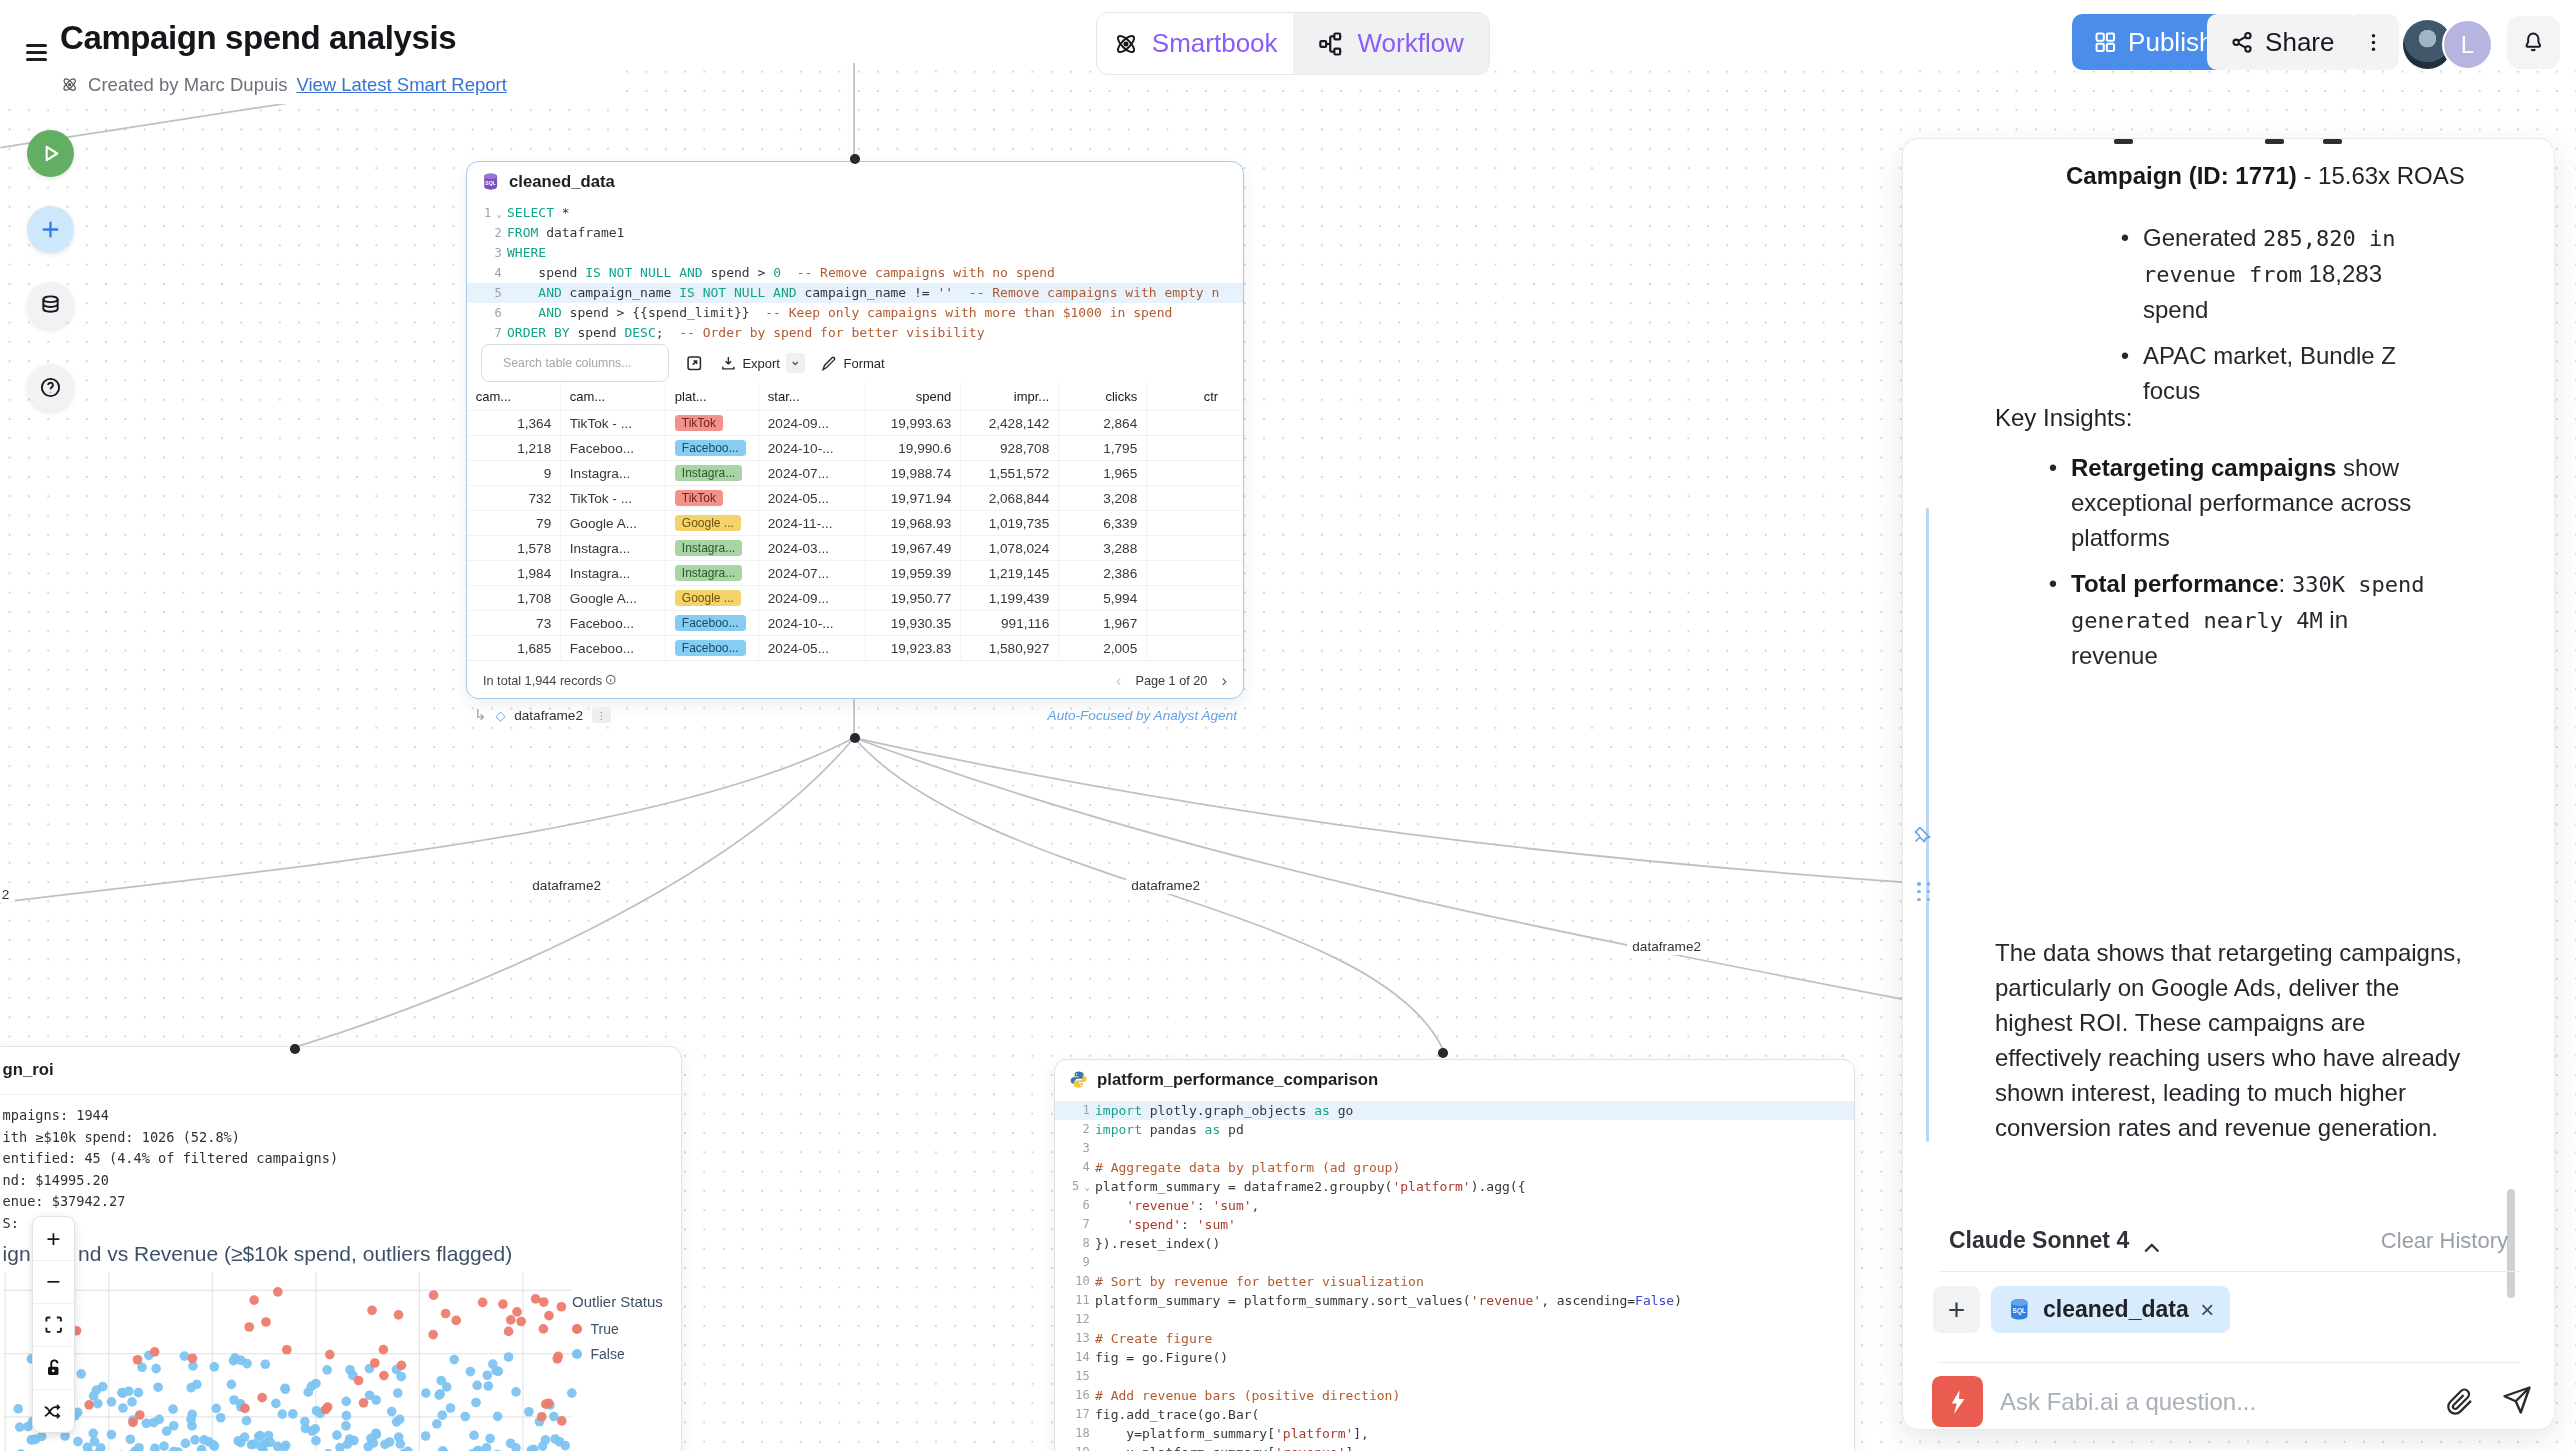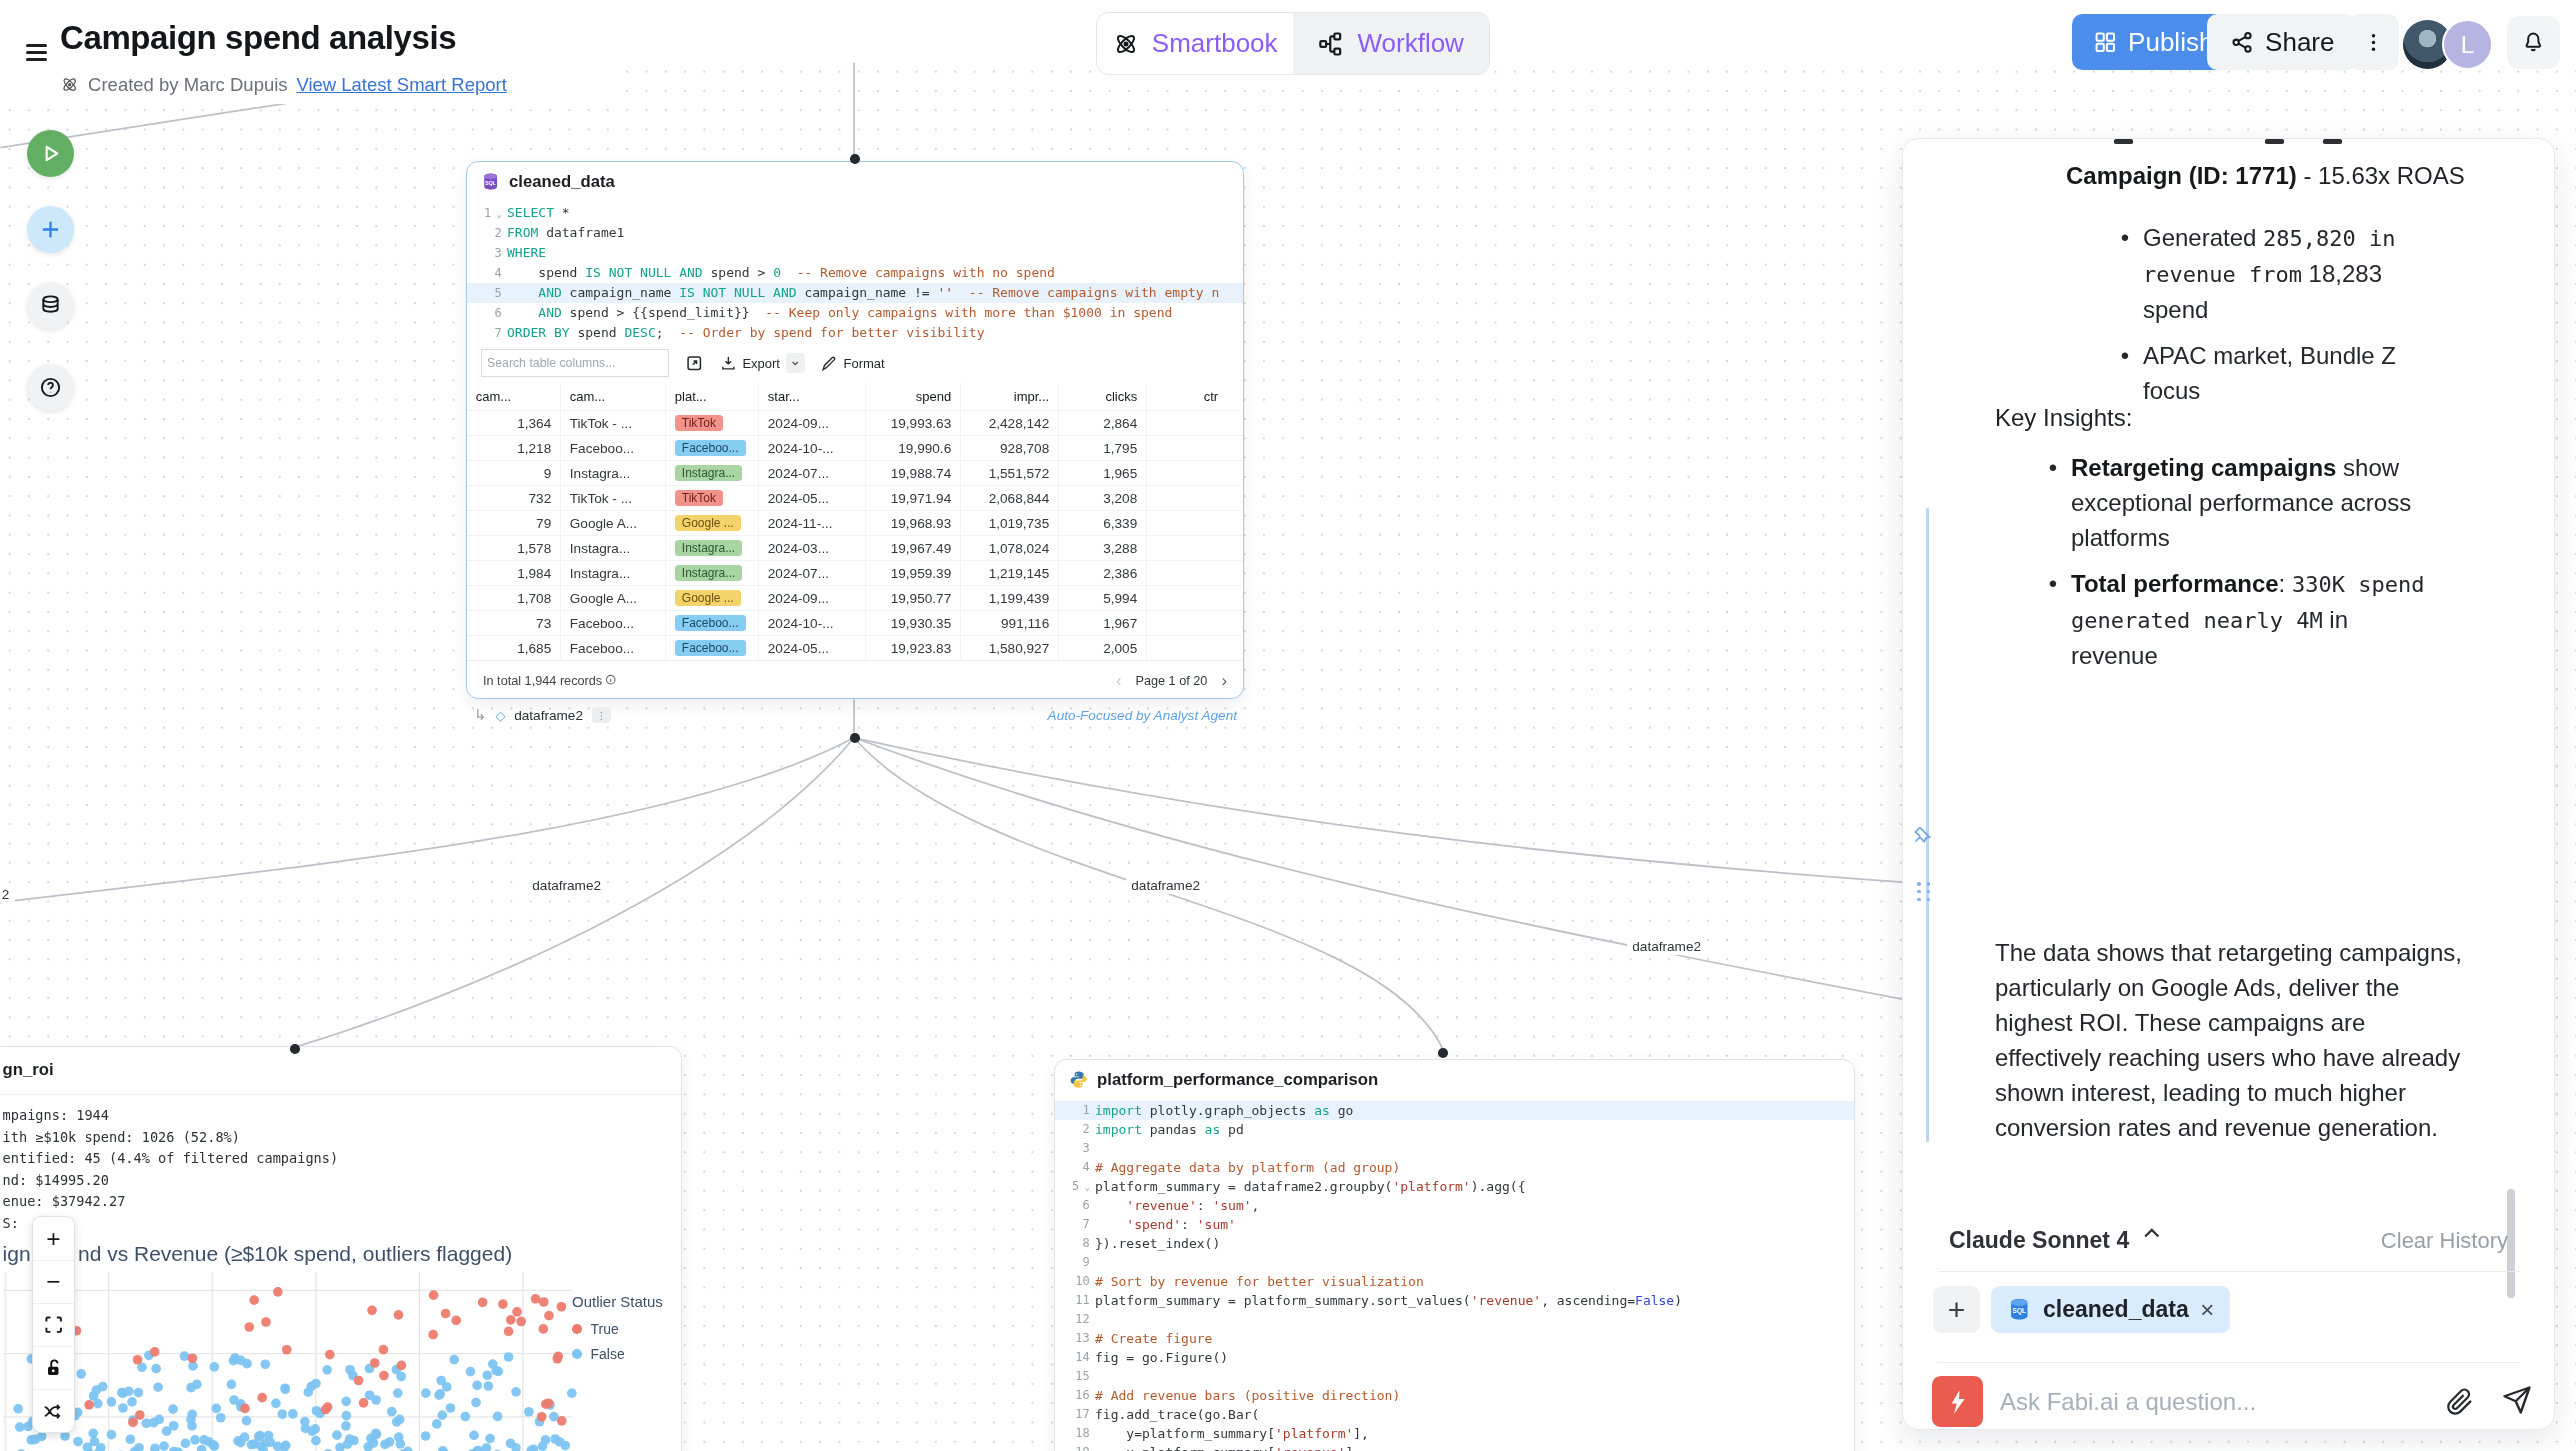--- a/index.html
+++ b/index.html
@@ -18,21 +18,21 @@
 .node-title{font-size:16.7px;font-weight:700;color:#1b1e22}
 .code{font-family:"DejaVu Sans Mono",monospace;font-size:13px;color:#33373c;padding-top:1.8px}
 .cl{display:flex;height:20px;line-height:20px;white-space:pre}
 #py-code .cl{height:19px;line-height:19px}
 .cl.hl{background:#e7f2fc}
 .gut{flex:0 0 40px;text-align:right;padding-right:5.3px;color:#9aa2aa;font-size:12px;white-space:nowrap}
 .fold{color:#8b939b;font-size:8.8px}
 .tok-k{color:#13a38d}.tok-c{color:#b25a2e}.tok-st{color:#a63a2c}.tok-nu{color:#13a38d}.tok-bo{color:#3847cf}.tok-p{color:#33373c}
 
 .ntb{display:flex;align-items:center;gap:16px;height:40px;padding:0 14px}
-.search{width:188px;height:28px;border:0.9px solid #d8dce1;border-radius:0;padding:0 5px;font-size:12.3px;color:#333;outline:none}
+.search{width:188px;height:38px;border:0.9px solid #d8dce1;border-radius:8px;padding:0 21px;font-size:12.3px;color:#333;outline:none}
 .search::placeholder{color:#a0a7af}
 .tbtn{display:flex;align-items:center;gap:6.2px;font-size:13px;color:#26292d;cursor:pointer}
 .chev-box{width:18.5px;height:20px;background:#eef0f2;border-radius:3.5px;display:flex;align-items:center;justify-content:center}
 
 .thead{display:flex;height:27px;align-items:center;font-weight:400;font-size:13px;color:#17191c}
 .trow{display:flex;border-top:0.9px solid #f0f2f4;height:25px;align-items:center;font-size:13.6px;color:#33383d}
 .tcell{padding:0 8.8px;overflow:hidden;white-space:nowrap;height:100%;display:flex;align-items:center;border-left:0.9px solid #f2f3f5}
 .tcell:first-child{border-left:none}
 .tcell.r{justify-content:flex-end}
 .badge{font-size:12px;padding:0.9px 7px;border-radius:3.5px}
@@ -74,21 +74,21 @@
 #panel{position:absolute;left:1902px;top:138px;width:653px;height:1292px;background:#fff;border:0.9px solid #e7e9ec;border-radius:16px;box-shadow:0 10.5px 30px rgba(30,40,60,.10);overflow:hidden}
 #panel .p-dash{position:absolute;top:0;height:5.3px;width:19.3px;background:#2c2f33;border-radius:1.8px}
 .p-head{position:absolute;left:163px;top:23px;font-size:24px;color:#1e2126}
 .rich b{font-weight:700;color:#16181b}
 .mono{font-family:"DejaVu Sans Mono",monospace;font-size:22px}
 .p-ul{position:absolute;list-style:none}
 .p-ul li{position:relative;padding-left:24px;margin-bottom:10.5px;font-size:24px;line-height:35px;color:#24272c}
 .p-ul li::before{content:"\2022";position:absolute;left:1.8px;top:0}
 #p-key{position:absolute;left:92px;top:265px;font-size:24px;color:#1e2126}
 #p-para{position:absolute;left:92px;top:796px;width:479px;font-size:24px;line-height:35px;color:#24272c}
-#p-model{position:absolute;left:46px;top:1088px;font-size:23px;font-weight:700;color:#2f3338;display:flex;align-items:flex-start;gap:14px;cursor:pointer}
+#p-model{position:absolute;left:46px;top:1088px;font-size:23px;font-weight:700;color:#2f3338;display:flex;align-items:flex-end;gap:14px;cursor:pointer}
 #p-clear{position:absolute;right:46px;top:1089px;font-size:22px;color:#999fa6;cursor:pointer}
 .p-div{position:absolute;left:35px;width:582px;height:0.9px;background:#e9ebee}
 #p-addctx{position:absolute;left:30px;top:1147px;width:47px;height:47px;border-radius:8.8px;background:#f1f2f4;font-size:30px;color:#3a3f45;display:flex;align-items:center;justify-content:center;cursor:pointer}
 #p-chip{position:absolute;left:88px;top:1147px;height:47px;border-radius:8.8px;background:#d8ecfd;display:flex;align-items:center;gap:11.4px;padding:0 16px;cursor:pointer}
 #p-chip .cl-label{font-size:23px;font-weight:700;color:#20242a}
 #p-chip .x{font-size:24px;color:#454b52}
 #p-logo{position:absolute;left:29px;top:1237px;width:51px;height:51px;border-radius:8.8px;background:#ea5c50;display:flex;align-items:center;justify-content:center}
 #p-input{position:absolute;left:97px;top:1239px;width:413px;height:47px;border:none;outline:none;font-size:24px;color:#333}
 #p-input::placeholder{color:#a7afb8}
 #p-thread{position:absolute;left:23px;top:369px;width:2.6px;height:634px;background:#b9d6f3;border-radius:1.8px}

